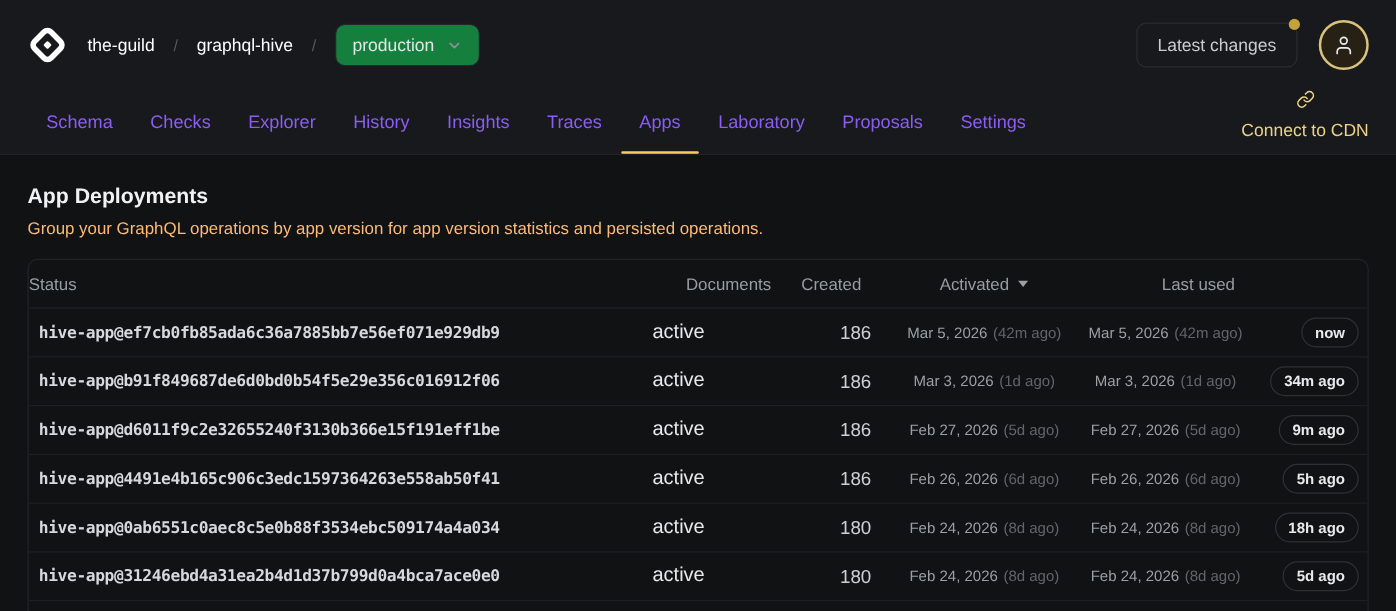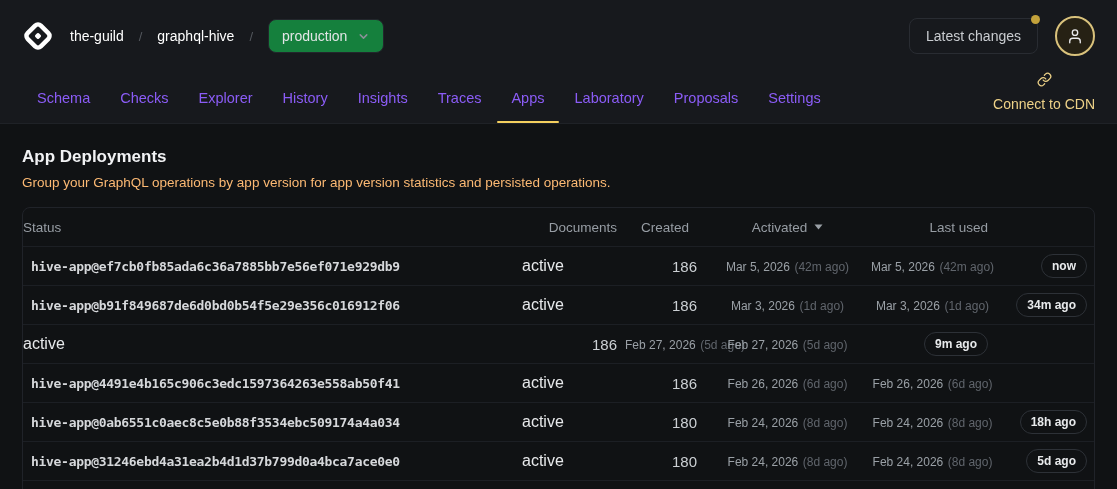--- a/index.html
+++ b/index.html
@@ -202,33 +202,35 @@
     <div class="trow">
       <div class="cell c-app hash">hive-app@b91f849687de6d0bd0b54f5e29e356c016912f06</div>
       <div class="cell c-status status-v">active</div>
       <div class="cell c-docs docs-v">186</div>
       <div class="cell c-created"><span class="date-main">Mar 3, 2026</span> <span class="date-rel">(1d ago)</span></div>
       <div class="cell c-activated"><span class="date-main">Mar 3, 2026</span> <span class="date-rel">(1d ago)</span></div>
       <div class="cell c-last"><span class="badge">34m ago</span></div>
     </div>
 
     <div class="trow">
+      <div class="cell c-app hash">hive-app@d6011f9c2e32655240f3130b366e15f191eff1be</div>
       <div class="cell c-status status-v">active</div>
       <div class="cell c-docs docs-v">186</div>
       <div class="cell c-created"><span class="date-main">Feb 27, 2026</span> <span class="date-rel">(5d ago)</span></div>
       <div class="cell c-activated"><span class="date-main">Feb 27, 2026</span> <span class="date-rel">(5d ago)</span></div>
       <div class="cell c-last"><span class="badge">9m ago</span></div>
     </div>
 
     <div class="trow">
       <div class="cell c-app hash">hive-app@4491e4b165c906c3edc1597364263e558ab50f41</div>
       <div class="cell c-status status-v">active</div>
       <div class="cell c-docs docs-v">186</div>
       <div class="cell c-created"><span class="date-main">Feb 26, 2026</span> <span class="date-rel">(6d ago)</span></div>
       <div class="cell c-activated"><span class="date-main">Feb 26, 2026</span> <span class="date-rel">(6d ago)</span></div>
+      <div class="cell c-last"><span class="badge">5h ago</span></div>
     </div>
 
     <div class="trow">
       <div class="cell c-app hash">hive-app@0ab6551c0aec8c5e0b88f3534ebc509174a4a034</div>
       <div class="cell c-status status-v">active</div>
       <div class="cell c-docs docs-v">180</div>
       <div class="cell c-created"><span class="date-main">Feb 24, 2026</span> <span class="date-rel">(8d ago)</span></div>
       <div class="cell c-activated"><span class="date-main">Feb 24, 2026</span> <span class="date-rel">(8d ago)</span></div>
       <div class="cell c-last"><span class="badge">18h ago</span></div>
     </div>

